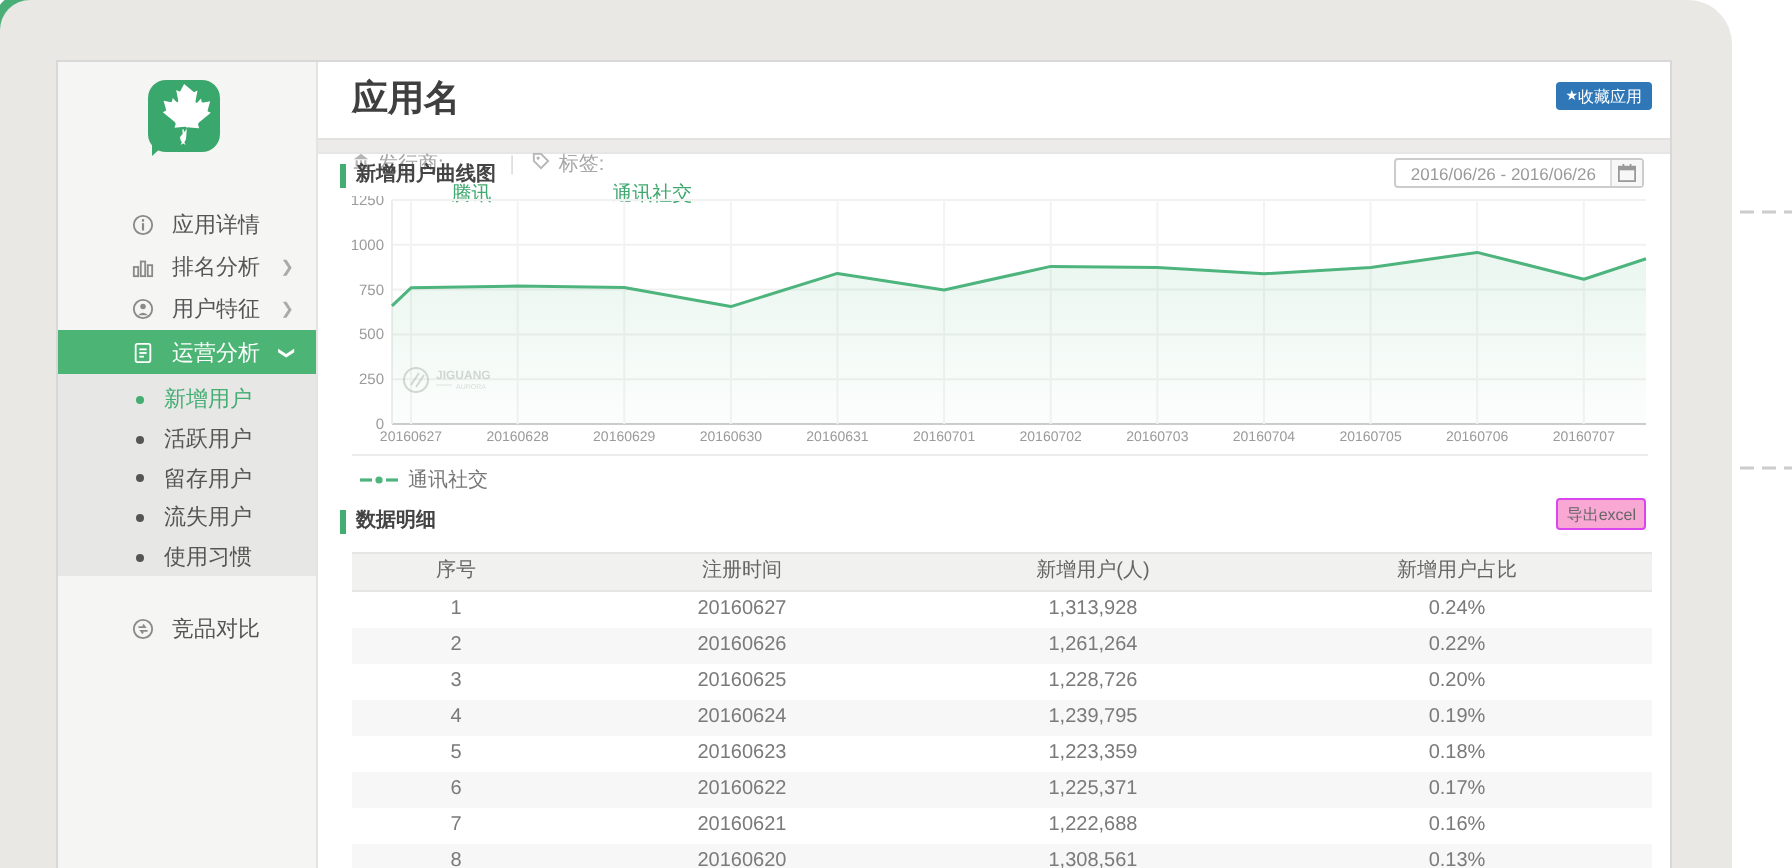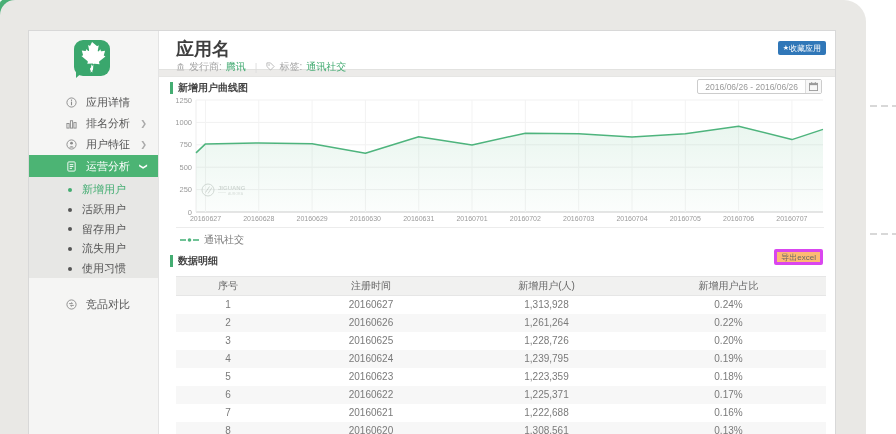--- a/index.html
+++ b/index.html
@@ -4,55 +4,55 @@
 <style>
   * { margin:0; padding:0; box-sizing:border-box; }
   body { width:896px; height:434px; background:#fff; font-family:"Liberation Sans", sans-serif; overflow:hidden; }
   .stage { position:relative; width:896px; height:434px; overflow:hidden; }
   .accent-corner { position:absolute; left:-3px; top:-3px; width:40px; height:40px; border-radius:14px; background:#4aaf76; }
   .frame { position:absolute; left:0; top:0; width:866px; height:434px; background:#e9e8e5; border-radius:15px 22px 0 0; }
   .window { position:absolute; left:28px; top:30px; width:808px; height:405px; background:#fff; border:1px solid #d8d8d8; border-bottom:none; display:flex; }
   
   .sidebar { width:130px; background:#f5f5f4; border-right:1px solid #e4e4e4; position:relative; flex:none; }
   .logo { position:absolute; left:43px; top:7px; width:40px; height:40px; }
-  .nav { position:absolute; top:61px; left:0; right:0; }
+  .nav { position:absolute; top:71px; left:0; right:0; }
   .nav-item { height:21px; display:flex; align-items:center; padding-left:37px; font-size:11px; color:#555; cursor:pointer; }
   .nav-item .nicon { width:11px; height:11px; margin-right:9px; flex:none; display:flex; align-items:center; }
   .nav-item .chev { margin-left:auto; margin-right:11px; font-size:8px; color:#aaa; }
   .nav-item.active { background:#4cb474; color:#fff; height:22px; }
   .nav-item.active .chev { color:#fff; transform:rotate(90deg); }
   .submenu { background:#e7e7e5; padding:3px 0 0 0; }
   .sub-item { height:19.7px; display:flex; align-items:center; padding-left:39px; font-size:11px; color:#555; cursor:pointer; }
   .sub-item .dot { width:4px; height:4px; border-radius:50%; background:#555; margin-right:10px; }
   .sub-item.active { color:#44ad72; }
   .sub-item.active .dot { background:#44ad72; }
   .bottom-item { height:21px;margin-top:16px; }
   
   .main { flex:1; position:relative; background:#fff; }
   .app-header { position:relative; height:38px; }
   .app-title { position:absolute; left:17px; top:6px; font-size:18px; color:#3f3f3f; font-weight:bold; }
   .meta { position:absolute; left:17px; top:29px; font-size:10px; color:#a6a6a6; display:flex; align-items:center; gap:4px; }
-  .meta .green { color:#3fa96f; text-decoration:none; }
+  .meta .green { color:#3fa96f; text-decoration:none;margin-top:30px; }
   .meta .sep { color:#ddd; margin:0 5px; }
   .fav { position:absolute; right:9px; top:10px; height:14px; background:#3077b8; color:#fff; font-size:8px; border:none; border-radius:2px; padding:0 5px; display:flex; align-items:center; gap:0; cursor:pointer; }
   .fav .star { font-size:7px; }
   .band { height:8px; background:#ecebe9; border-top:1px solid #e2e2e0; border-bottom:1px solid #e6e6e4; }
   .sec-head { position:relative; height:21px; }
   .gbar { position:absolute; left:11px; top:5px; width:3px; height:12px; background:#44ad72; }
   .sec-title { position:absolute; left:19px; top:5px; font-size:10px; font-weight:bold; color:#444; line-height:12px; }
   .datebox { position:absolute; right:13px; top:2px; height:15px; border:1px solid #ccc; border-radius:2px; background:#fff; display:flex; align-items:center; font-size:8.5px; color:#999; cursor:pointer; }
   .datebox .dtext { padding:0 7px; }
   .datebox .cal { width:16px; height:100%; border-left:1px solid #ddd; background:#f7f7f7; display:flex; align-items:center; justify-content:center; }
   #chart { position:relative; margin-left:17px; width:648px; height:125px; }
   #chart svg { display:block; }
   .legend-divider { margin:4px 0 0 17px; width:648px; border-top:1px solid #ececec; }
   .legend { margin:6px 0 0 21px; height:12px; font-size:10px; color:#777; display:flex; align-items:center; gap:5px; cursor:pointer; }
   .table-head { margin-top:2px; height:20px; }
   .table-head .gbar, .table-head .sec-title { top:7px; }
-  .export { position:absolute; right:12px; top:1px; height:16px; border:3px solid #d946ef; border-radius:2px; background:#fdba74; font-size:8px; color:#666; padding:0 4px; cursor:pointer; }
+  .export { position:absolute; right:12px; top:1px; height:16px; border:1px solid #d946ef; border-radius:2px; background:#f9a8d4; font-size:8px; color:#666; padding:0 4px; cursor:pointer; }
   table { margin:8px 0 0 17px; width:650px; border-collapse:collapse; table-layout:fixed; }
   thead th { height:18px; line-height:18px; padding:0; background:#f1f1f0; font-weight:normal; font-size:10px; color:#666; border-top:1px solid #e6e6e6; border-bottom:1px solid #e6e6e6; }
   tbody td { height:18px; line-height:18px; padding:0; font-size:10px; color:#7a7a7a; text-align:center; }
   tbody tr:nth-child(even) { background:#f7f7f7; }
   th:nth-child(1), td:nth-child(1){ width:16%; }
   th:nth-child(2), td:nth-child(2){ width:28%; }
   th:nth-child(3), td:nth-child(3){ width:26%; }
   th:nth-child(4), td:nth-child(4){ width:30%; }
   .dashes { position:absolute; left:870px; top:100px; }
 </style>

